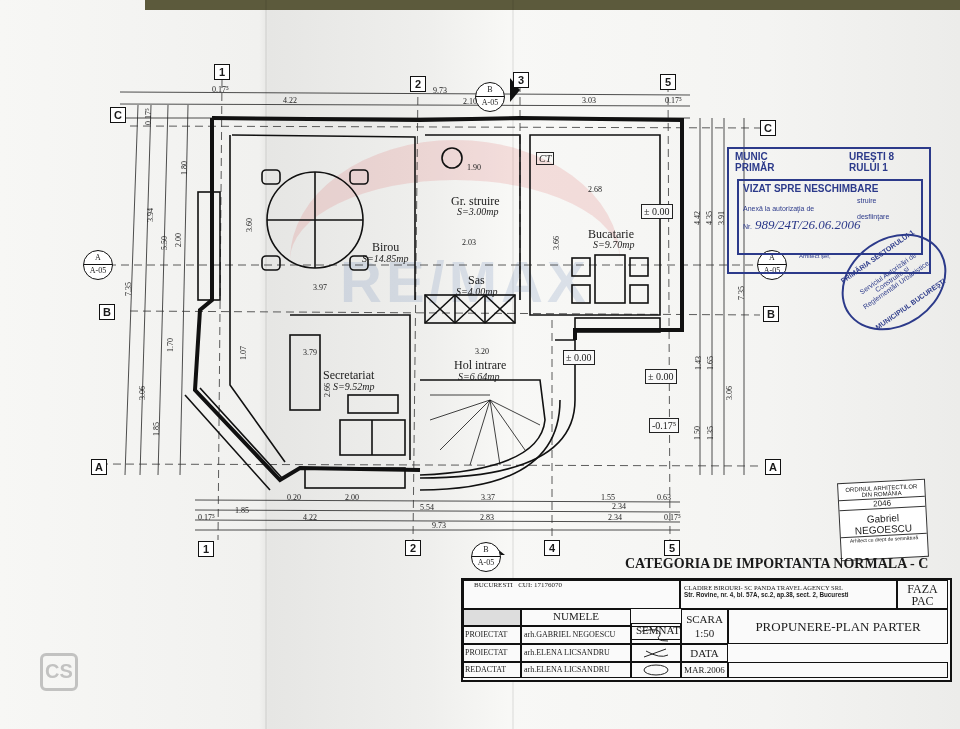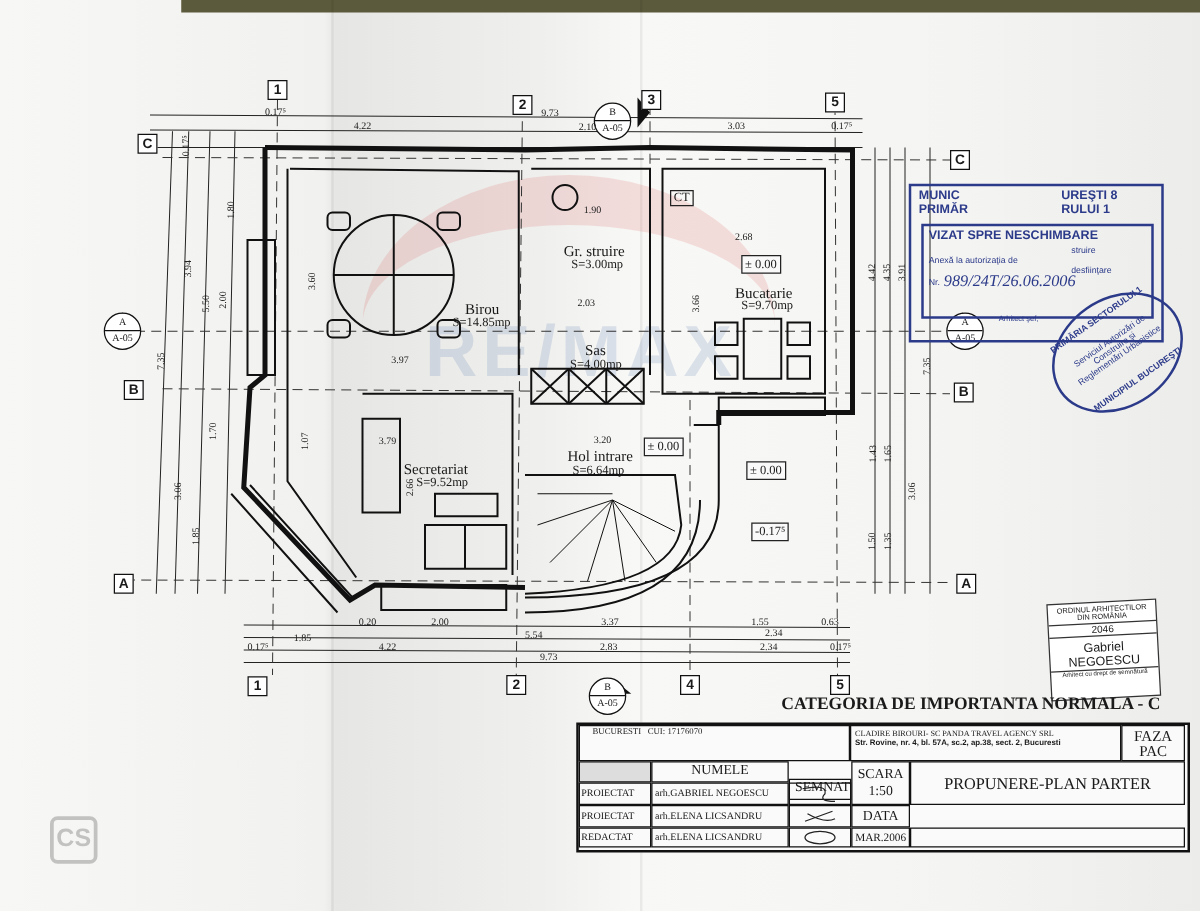--- a/index.html
+++ b/index.html
@@ -5,22 +5,22 @@
   html,body{margin:0;padding:0;}
   body{width:960px;height:729px;overflow:hidden;background:#f3f3f1;position:relative;font-family:"Liberation Serif",serif;color:#1a1a1a;}
   .paper{position:absolute;left:0;top:0;width:960px;height:729px;background:linear-gradient(90deg,#f7f7f5 0%,#f1f1ef 27%,#e6e6e4 28%,#efefed 45%,#f8f8f6 53%,#f4f4f2 80%,#ececea 100%);}
   .topstrip{position:absolute;left:145px;top:0;width:820px;height:10px;background:#5c5a3c;}
   .fold{position:absolute;top:0;width:2px;height:729px;background:rgba(0,0,0,0.06);}
   .abs{position:absolute;}
   .grid-tag{position:absolute;width:14px;height:14px;border:1.5px solid #111;background:#fff;font-family:"Liberation Sans",sans-serif;font-weight:bold;font-size:11px;line-height:14px;text-align:center;}
   .dim{position:absolute;font-size:8px;color:#222;white-space:nowrap;}
   .dimv{position:absolute;font-size:8px;color:#222;white-space:nowrap;transform:rotate(-90deg);transform-origin:left top;}
   .room-name{position:absolute;font-size:12px;white-space:nowrap;}
-  .room-area{position:absolute;font-size:10px;white-space:nowrap;}
-  .lvl{position:absolute;border:1.5px solid #222;background:#f9f9f9;font-size:10px;padding:0 2px;line-height:13px;}
+  .room-area{position:absolute;font-size:10px;white-space:nowrap;font-style:italic;}
+  .lvl{position:absolute;border:1.5px solid #222;background:#f9f9f9;font-size:10px;padding:0 2px;line-height:13px;margin-left:48px;}
   .sec{position:absolute;width:28px;height:28px;border:1px solid #111;border-radius:50%;background:#fff;font-size:8px;text-align:center;}
   .sec .t{display:block;border-bottom:1px solid #111;line-height:13px;}
   .sec .b{display:block;line-height:12px;}
   .watermark-red{position:absolute;left:290px;top:140px;width:330px;height:200px;border-top:40px solid rgba(220,100,100,0.18);border-radius:50% 50% 0 0;}
   .watermark-text{position:absolute;left:340px;top:248px;font-family:"Liberation Sans",sans-serif;font-weight:bold;font-size:58px;color:rgba(90,120,180,0.18);letter-spacing:4px;}
   .titleblock{position:absolute;left:461px;top:578px;width:487px;height:100px;border:2px solid #111;background:#fafafa;}
   .tb-cell{position:absolute;border:1px solid #111;box-sizing:border-box;overflow:hidden;}
   .cam{position:absolute;left:40px;top:653px;display:flex;align-items:center;gap:8px;opacity:0.55;}
   .cam-logo{width:38px;height:38px;border:3px solid #999;border-radius:6px;font-family:"Liberation Sans",sans-serif;font-weight:bold;font-size:20px;color:#999;text-align:center;line-height:30px;box-sizing:border-box;}
   .cam-text{font-family:"DejaVu Sans",sans-serif;font-size:28px;color:#9a9a9a;}

